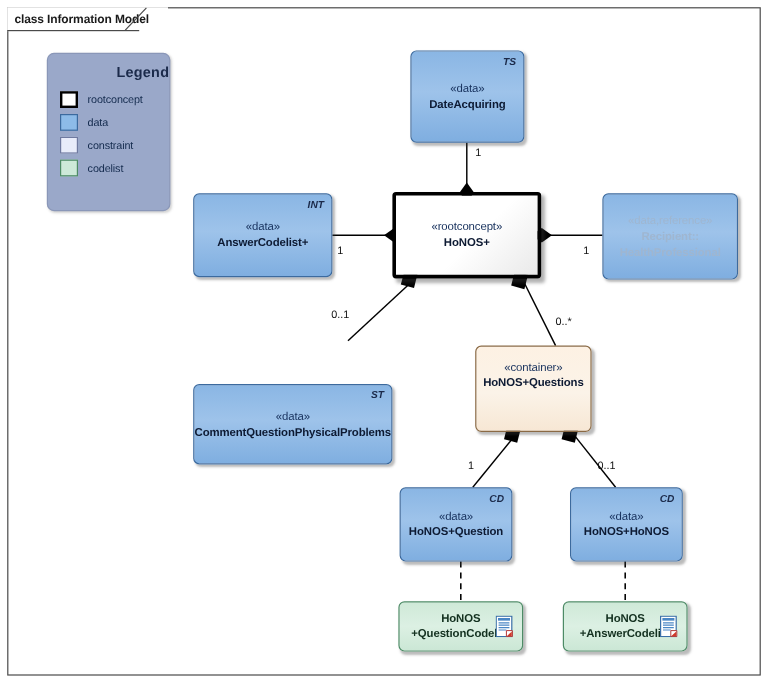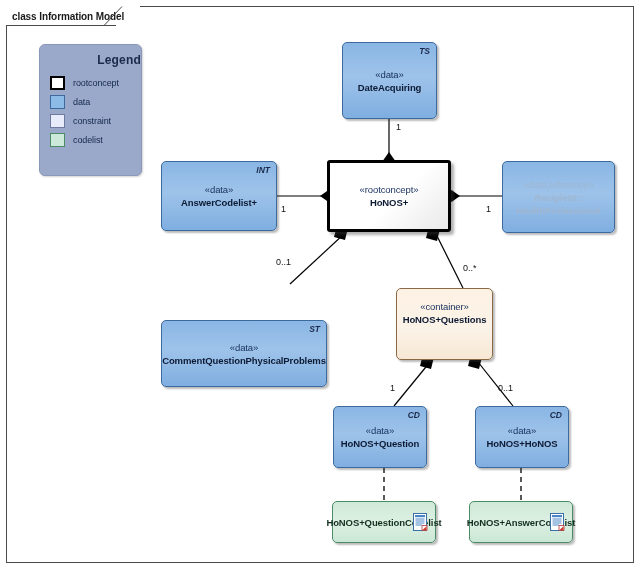--- a/index.html
+++ b/index.html
@@ -129,21 +129,21 @@
   }
   
   .n-container {
     background: linear-gradient(to bottom, #fdf1e3 0%, #fbf3e8 55%, #f7e7d4 100%);
     border: 1px solid #8a6a45;
   }
   
   .n-codelist {
     background: linear-gradient(to bottom, #cfe9d8 0%, #dcf0e3 50%, #cbe7d5 100%);
     border: 1px solid #4d8b66;
-    flex-direction: row;
+    flex-direction: column;
   }
   .n-codelist .nname {
     font-size: 9.5px;
     font-weight: bold;
     color: #13301f;
   }
   
   .n-ref .stereo, .n-ref .nname {
     color: #9fb6d0;
     font-weight: bold;

